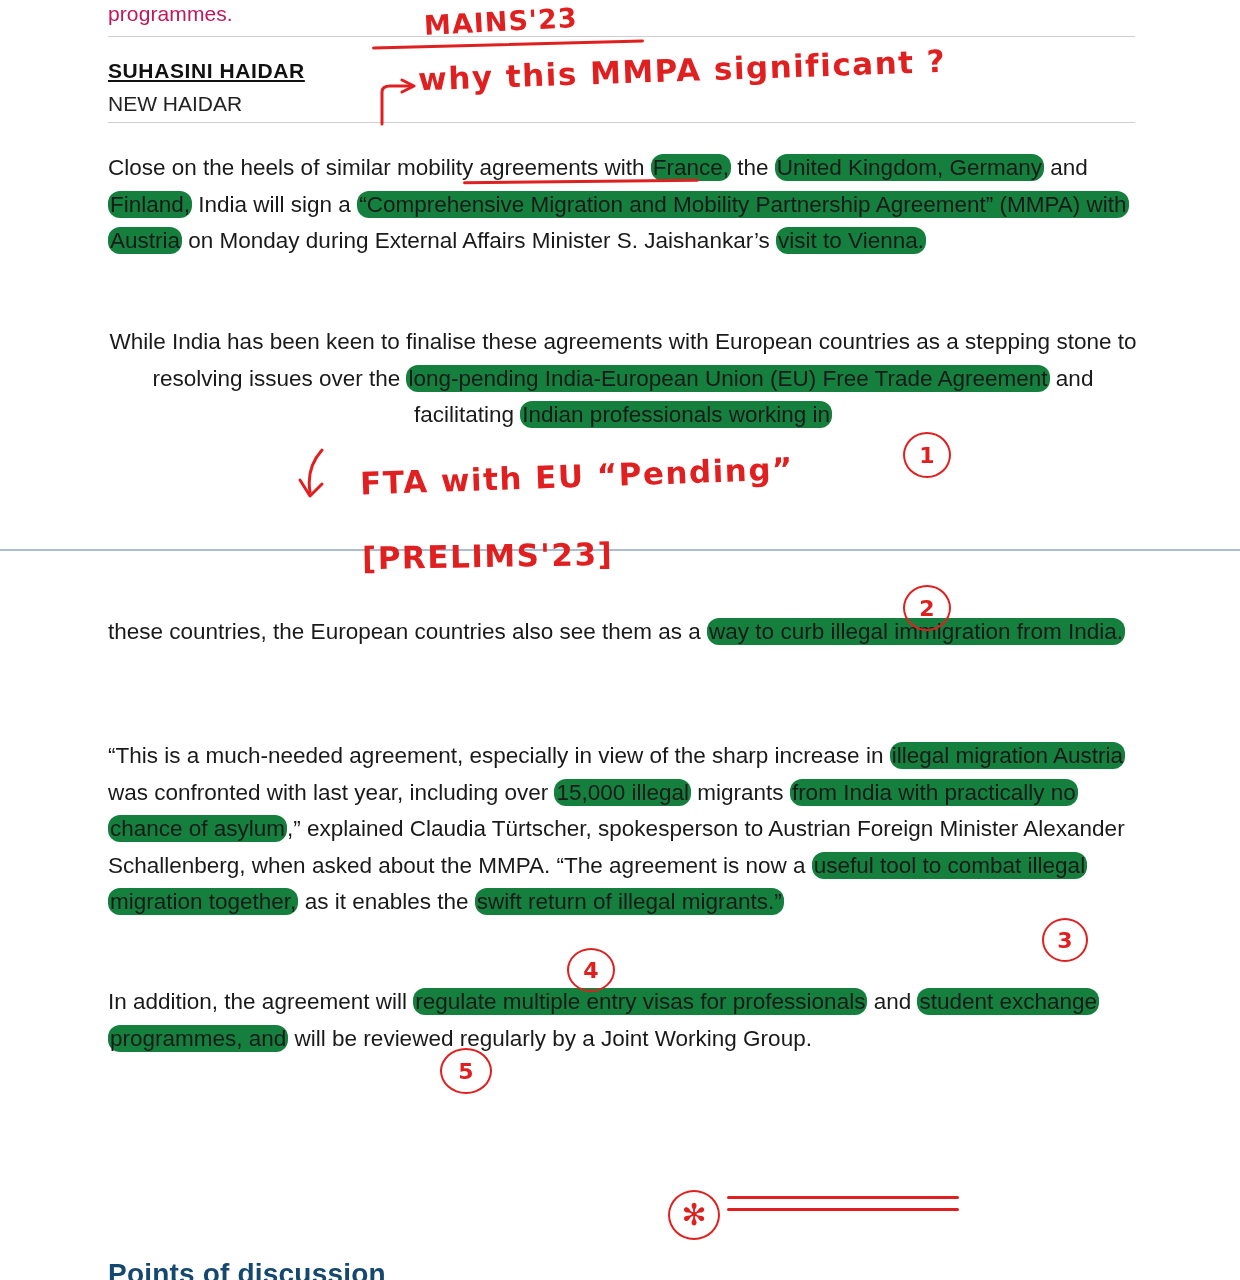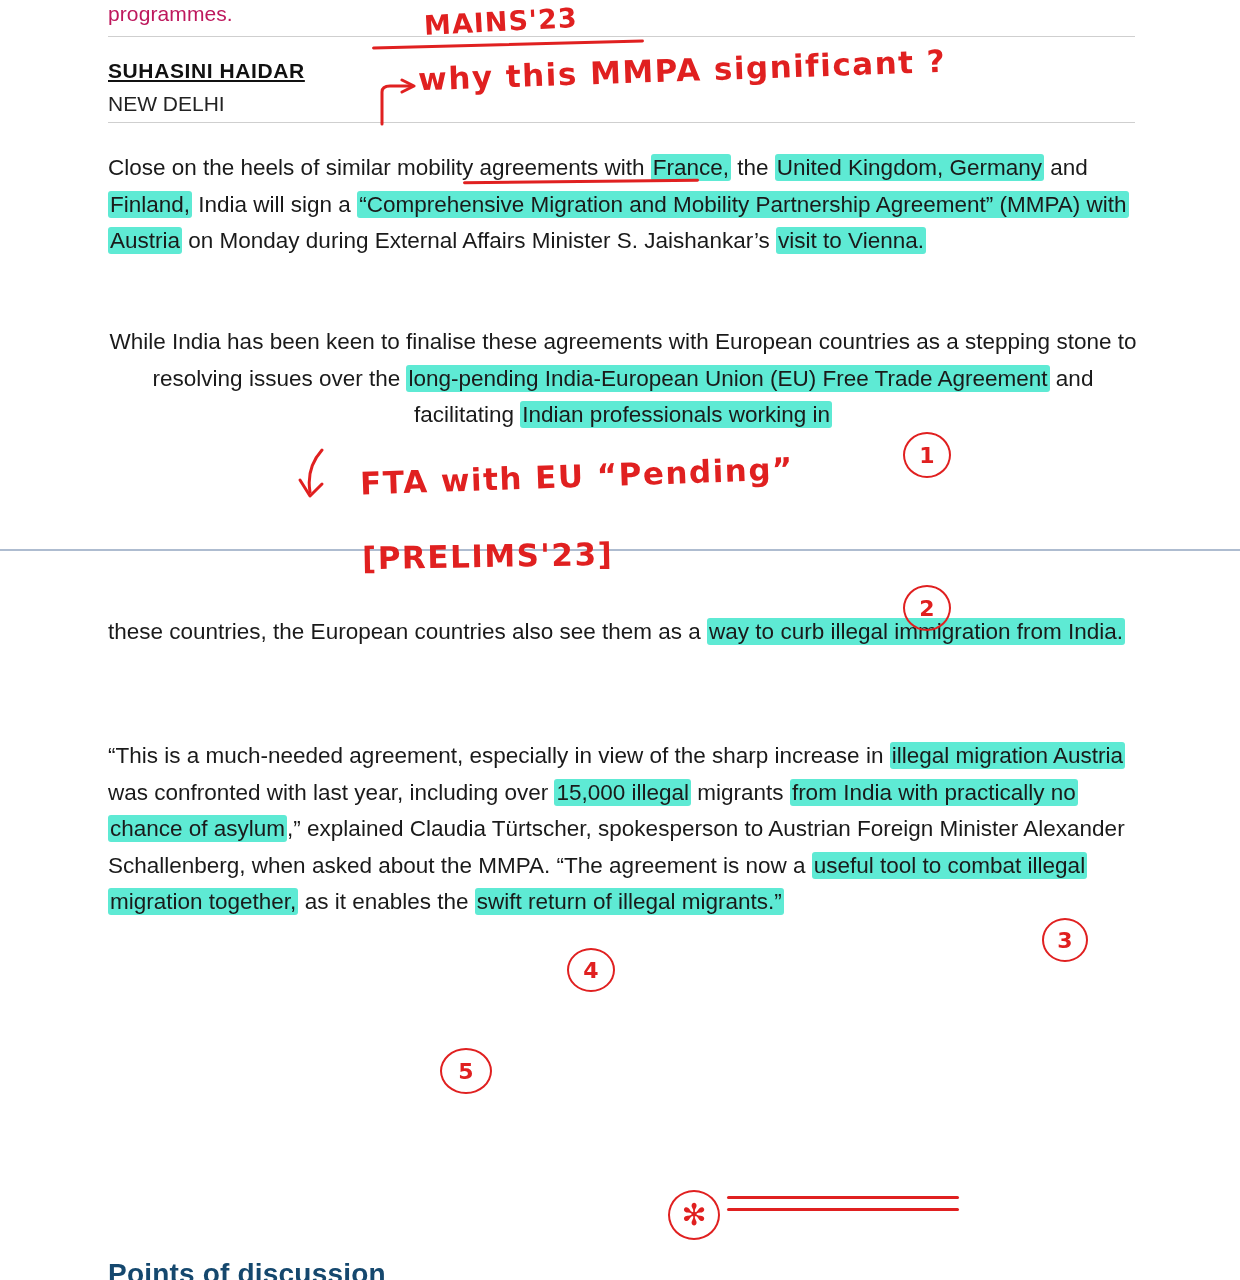--- a/index.html
+++ b/index.html
@@ -63,22 +63,22 @@
     left: 108px;
     width: 1030px;
     margin: 0;
     font-size: 22.5px;
     line-height: 36.5px;
     color: #1a1a1a;
   }
 
   
   .hl {
-    background: #5eead4;
-    border-radius: 3px;
+    background: #15803d;
+    border-radius: 12px;
     padding: 1px 2px;
     box-decoration-break: clone;
     -webkit-box-decoration-break: clone;
   }
 
   
   .seam {
     position: absolute;
     left: 0;
     width: 1240px;
@@ -222,27 +222,28 @@
 </style>
 </head>
 <body>
 
 <div class="page">
 
   <div class="top-line-text">programmes.</div>
   <div class="rule r1"></div>
 
   <div class="byline">SUHASINI HAIDAR</div>
-  <div class="dateline">NEW DELHI</div>
+  <div class="dateline">NEW HAIDAR</div>
   <div class="rule r2"></div>
 
   <p class="body" id="p1" style="top:150px;">Close on the heels of similar mobility agreements with <span class="hl">France,</span> the <span class="hl">United Kingdom, Germany</span> and <span class="hl">Finland,</span> India will sign a <span class="hl">“Comprehensive Migration and Mobility Partnership Agreement” (MMPA) with Austria</span> on Monday during External Affairs Minister S. Jaishankar’s <span class="hl">visit to Vienna.</span></p>
   <p class="body" id="p2" style="top:324px;text-align:center;">While India has been keen to finalise these agreements with European countries as a stepping stone to resolving issues over the <span class="hl">long-pending India-European Union (EU) Free Trade Agreement</span> and facilitating <span class="hl">Indian professionals working in</span></p>
   <p class="body" id="p3" style="top:614px;">these countries, the European countries also see them as a <span class="hl">way to curb illegal immigration from India.</span></p>
   <p class="body" id="p4" style="top:738px;">“This is a much-needed agreement, especially in view of the sharp increase in <span class="hl">illegal migration Austria</span> was confronted with last year, including over <span class="hl">15,000 illegal</span> migrants <span class="hl">from India with practically no chance of asylum</span>,” explained Claudia Türtscher, spokesperson to Austrian Foreign Minister Alexander Schallenberg, when asked about the MMPA. “The agreement is now a <span class="hl">useful tool to combat illegal migration together,</span> as it enables the <span class="hl">swift return of illegal migrants.”</span></p>
+  <p class="body" id="p5" style="top:984px;">In addition, the agreement will <span class="hl">regulate multiple entry visas for professionals</span> and <span class="hl">student exchange programmes, and</span> will be reviewed regularly by a Joint Working Group.</p>
 
   <div class="heading-bottom">Points of discussion</div>
 
   <div class="seam"></div>
 
   <div class="ink ink-mains">MAINS'23</div>
   <div class="ink-mains-underline"></div>
   <div class="ink ink-why">why this  MMPA  significant ?</div>
 
   <svg class="ink ink-arrow1" viewBox="0 0 42 48">

